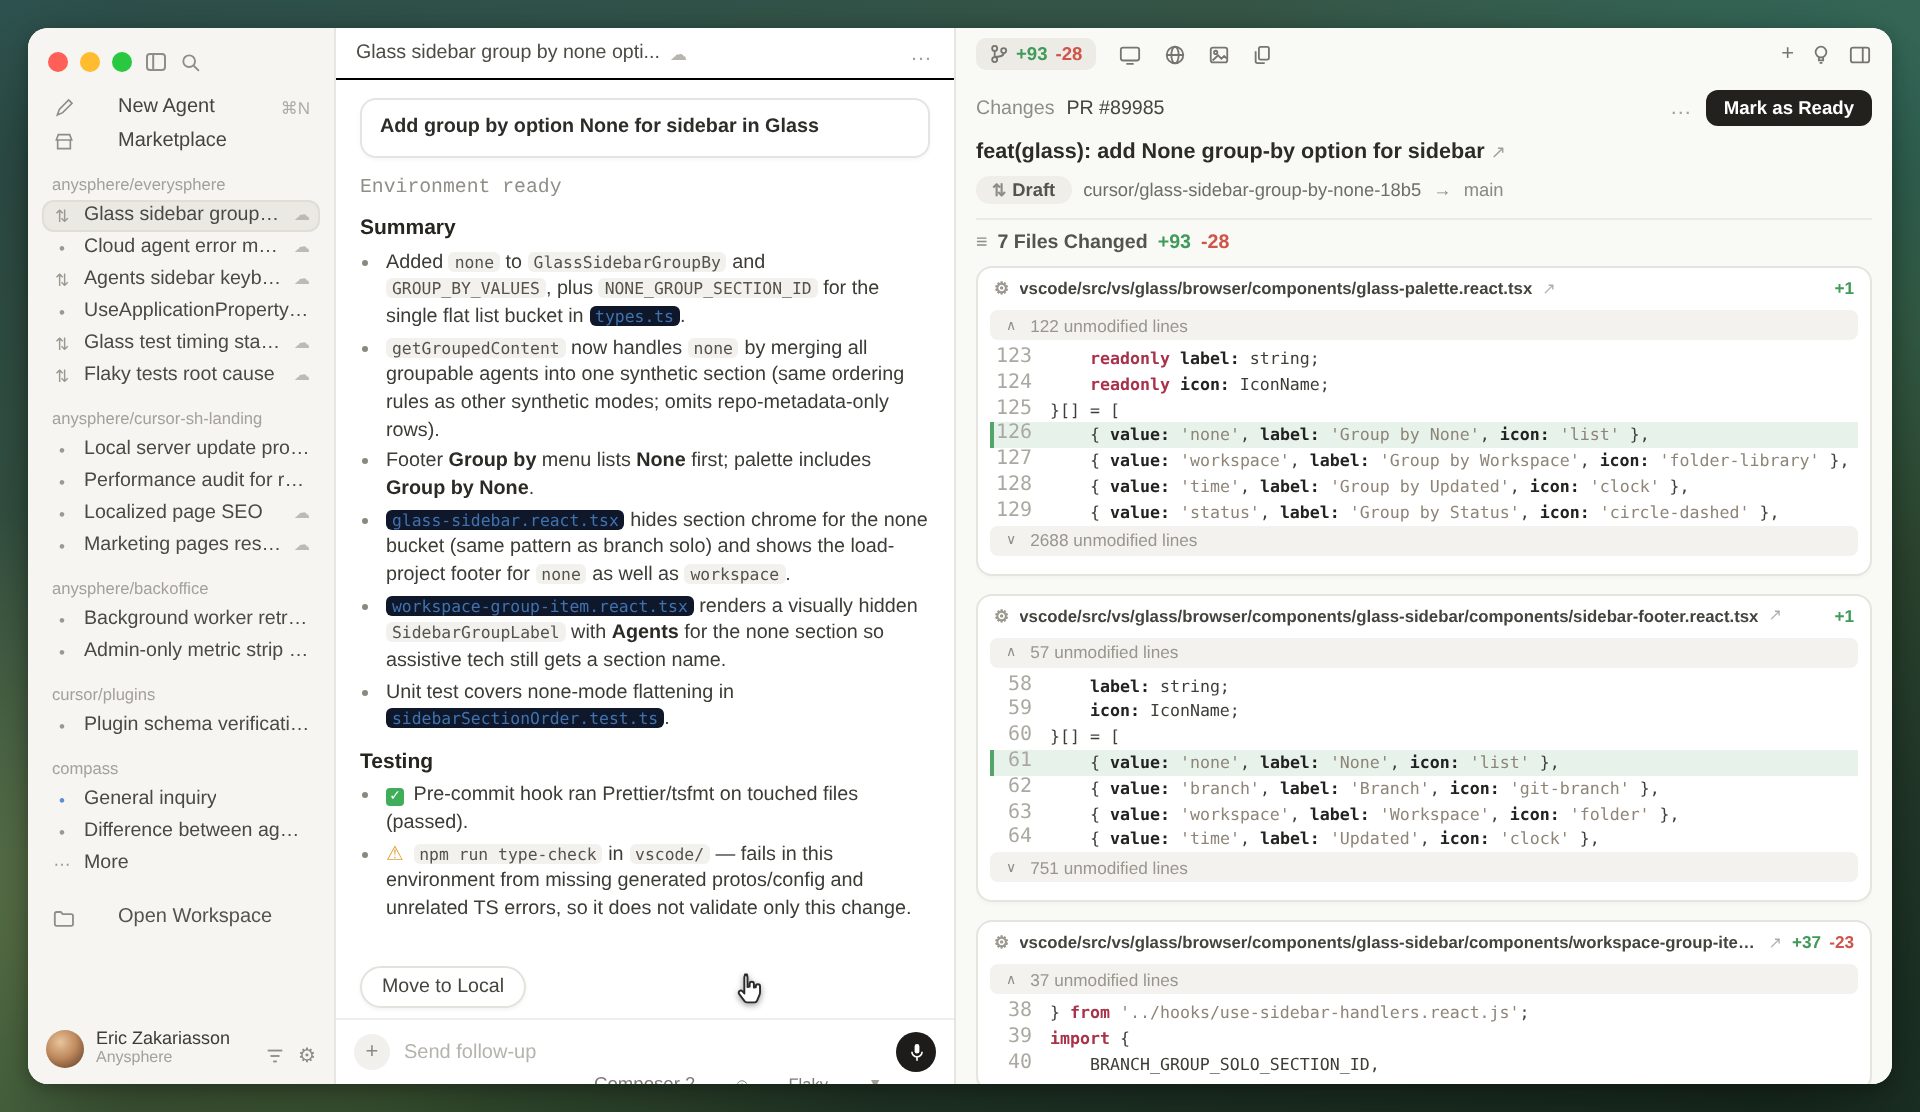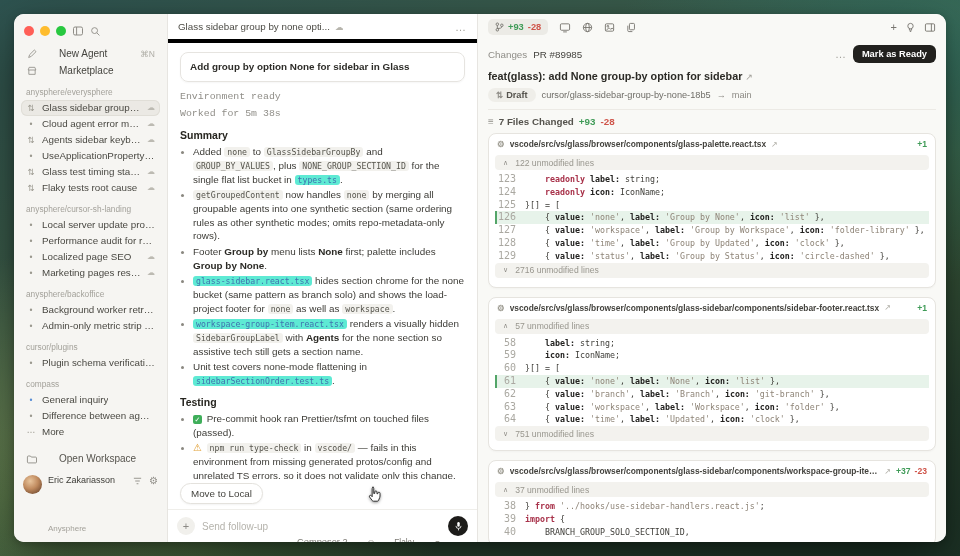--- a/index.html
+++ b/index.html
@@ -27,45 +27,45 @@
   .kbd{margin-left:auto;color:#aeaca5;font-size:8.5px;}
   .sb-label{font-size:8.3px;color:#a3a19a;padding:8px 5px 3px;}
   .sb-item{display:flex;align-items:center;gap:6px;padding:2px 5px;font-size:9.8px;color:#4a4943;
     border-radius:6px;line-height:12px;}
   .sb-item.sel{background:#ebe9e4;box-shadow:inset 0 0 0 1px #e0ded7;}
   .sb-ic{width:10px;flex:none;text-align:center;color:#9b998f;font-size:8.5px;}
   .sb-ic.blue{color:#5a8fd6;}
   .sb-item-label{white-space:nowrap;overflow:hidden;text-overflow:ellipsis;}
   .cloud{margin-left:auto;color:#bcbab2;font-size:8px;flex:none;}
   .open-ws{margin-top:10px;color:#55534d;}
-  .sb-footer{margin-top:auto;display:flex;align-items:flex-start;gap:6px;padding:3px 2px 1px;}
+  .sb-footer{margin-top:auto;display:flex;align-items:flex-end;gap:6px;padding:3px 2px 1px;}
   .avatar{width:19px;height:19px;border-radius:50%;flex:none;
     background:radial-gradient(circle at 38% 32%, #e8c49c 0%, #c08a5e 45%, #7d5437 80%, #5d3e29 100%);}
   .sbf-name{font-size:9px;color:#3d3c37;line-height:10px;}
-  .sbf-org{font-size:8px;color:#a3a19a;line-height:10px;margin-top:39px;}
+  .sbf-org{font-size:8px;color:#a3a19a;line-height:10px;}
   .sbf-icons{margin-left:auto;display:flex;gap:6px;color:#8f8d87;align-items:center;font-size:10px;}
 
   
   .mid{width:310px;flex:none;background:#fff;border-right:1px solid #e7e5e1;display:flex;flex-direction:column;box-sizing:border-box;position:relative;}
-  .mid-head{height:25px;flex:none;display:flex;align-items:center;gap:5px;padding:0 10px;border-bottom:4px solid #000000;}
+  .mid-head{height:25px;flex:none;display:flex;align-items:center;gap:5px;padding:0 10px;border-bottom:1px solid #000000;}
   .mid-title{font-size:9.8px;color:#4c4b45;max-width:200px;white-space:nowrap;overflow:hidden;}
   .cloud-sm{color:#b7b5ad;font-size:8.5px;}
   .more{margin-left:auto;color:#a3a19a;font-size:11px;letter-spacing:1px;}
   .mid-body{flex:1;overflow:hidden;padding:9px 12px 0;font-size:9.9px;color:#3c3b36;line-height:1.38;}
   .prompt-card{border:1px solid #e6e4e0;border-radius:8px;padding:7px 9px;font-weight:700;color:#2d2c28;
     box-shadow:0 1px 2px rgba(0,0,0,.04);margin-bottom:8px;}
   .status{color:#908e88;margin:2px 0 4px;font-family:Liberation Mono, monospace;}
   .mid-body h3{font-size:10.5px;margin:7px 0 3px;color:#26251f;}
   .mid-body ul{margin:0 0 4px;padding-left:13px;}
   .mid-body li{margin:2px 0;color:#3c3b36;}
   .mid-body li::marker{color:#8a8880;font-size:9px;}
   .seg-b{font-weight:700;color:#2b2a25;}
   .seg-c,.seg-cb{font-family:"DejaVu Sans Mono",monospace;font-size:8.2px;background:#f2f1ed;color:#55544c;
     padding:0 3px;border-radius:3px;}
-  .seg-cb{color:#3f72ae;background:#5eead4;}
+  .seg-cb{color:#3f72ae;background:#0f172a;}
   .seg-ok{display:inline-block;background:#3fae5a;color:#fff;font-size:7px;line-height:9px;width:9px;height:9px;
     text-align:center;border-radius:2px;margin-right:2px;}
   .seg-warn{color:#e2a33c;margin-right:2px;}
   .move-row{flex:none;padding:4px 12px 5px;}
   .move-local{border:1px solid #e4e2dd;border-radius:999px;padding:4px 10px;font-size:9.8px;color:#45443f;
     background:#fff;box-shadow:0 1px 2px rgba(0,0,0,.05);font-family:inherit;}
   .composer{flex:none;height:32px;border-top:1px solid #efeeea;display:flex;align-items:center;gap:7px;padding:0 9px;}
   .plus-btn{width:18px;height:18px;border-radius:50%;background:#f1f0ec;color:#8b8984;display:flex;
     align-items:center;justify-content:center;font-size:11px;flex:none;}
   .placeholder{color:#b5b3ac;font-size:10px;}
@@ -274,21 +274,20 @@
   <section class="mid">
     <div class="mid-head">
       <span class="mid-title">Glass sidebar group by none opti...</span>
       <span class="cloud-sm">☁</span>
       <span class="more">…</span>
     </div>
 
     <div class="mid-body">
       <div class="prompt-card">Add group by option None for sidebar in Glass</div>
       <div class="status">Environment ready</div>
-      <div class="status">Worked for 5m 38s</div>
       <h3>Summary</h3>
       <ul id="summary-list">
           <li><span class="seg-p">Added </span><span class="seg-c">none</span><span class="seg-p"> to </span><span class="seg-c">GlassSidebarGroupBy</span><span class="seg-p"> and </span><span class="seg-c">GROUP_BY_VALUES</span><span class="seg-p">, plus </span><span class="seg-c">NONE_GROUP_SECTION_ID</span><span class="seg-p"> for the single flat list bucket in </span><span class="seg-cb">types.ts</span><span class="seg-p">.</span></li>
           <li><span class="seg-c">getGroupedContent</span><span class="seg-p"> now handles </span><span class="seg-c">none</span><span class="seg-p"> by merging all groupable agents into one synthetic section (same ordering rules as other synthetic modes; omits repo-metadata-only rows).</span></li>
           <li><span class="seg-p">Footer </span><span class="seg-b">Group by</span><span class="seg-p"> menu lists </span><span class="seg-b">None</span><span class="seg-p"> first; palette includes </span><span class="seg-b">Group by None</span><span class="seg-p">.</span></li>
           <li><span class="seg-cb">glass-sidebar.react.tsx</span><span class="seg-p"> hides section chrome for the none bucket (same pattern as branch solo) and shows the load-project footer for </span><span class="seg-c">none</span><span class="seg-p"> as well as </span><span class="seg-c">workspace</span><span class="seg-p">.</span></li>
           <li><span class="seg-cb">workspace-group-item.react.tsx</span><span class="seg-p"> renders a visually hidden </span><span class="seg-c">SidebarGroupLabel</span><span class="seg-p"> with </span><span class="seg-b">Agents</span><span class="seg-p"> for the none section so assistive tech still gets a section name.</span></li>
           <li><span class="seg-p">Unit test covers none-mode flattening in </span><span class="seg-cb">sidebarSectionOrder.test.ts</span><span class="seg-p">.</span></li>
         </ul>
       <h3>Testing</h3>
@@ -423,21 +422,21 @@
               </div>
               <div class="code-line"><span class="ln">123</span><span class="code"><span class="tk-p">    </span><span class="tk-k">readonly</span><span class="tk-p"> </span><span class="tk-b">label:</span><span class="tk-p"> string;</span></span></div>
               <div class="code-line"><span class="ln">124</span><span class="code"><span class="tk-p">    </span><span class="tk-k">readonly</span><span class="tk-p"> </span><span class="tk-b">icon:</span><span class="tk-p"> IconName;</span></span></div>
               <div class="code-line"><span class="ln">125</span><span class="code"><span class="tk-p">}[] = [</span></span></div>
               <div class="code-line added"><span class="ln">126</span><span class="code"><span class="tk-p">    { </span><span class="tk-b">value:</span><span class="tk-p"> </span><span class="tk-s">'none'</span><span class="tk-p">, </span><span class="tk-b">label:</span><span class="tk-p"> </span><span class="tk-s">'Group by None'</span><span class="tk-p">, </span><span class="tk-b">icon:</span><span class="tk-p"> </span><span class="tk-s">'list'</span><span class="tk-p"> },</span></span></div>
               <div class="code-line"><span class="ln">127</span><span class="code"><span class="tk-p">    { </span><span class="tk-b">value:</span><span class="tk-p"> </span><span class="tk-s">'workspace'</span><span class="tk-p">, </span><span class="tk-b">label:</span><span class="tk-p"> </span><span class="tk-s">'Group by Workspace'</span><span class="tk-p">, </span><span class="tk-b">icon:</span><span class="tk-p"> </span><span class="tk-s">'folder-library'</span><span class="tk-p"> },</span></span></div>
               <div class="code-line"><span class="ln">128</span><span class="code"><span class="tk-p">    { </span><span class="tk-b">value:</span><span class="tk-p"> </span><span class="tk-s">'time'</span><span class="tk-p">, </span><span class="tk-b">label:</span><span class="tk-p"> </span><span class="tk-s">'Group by Updated'</span><span class="tk-p">, </span><span class="tk-b">icon:</span><span class="tk-p"> </span><span class="tk-s">'clock'</span><span class="tk-p"> },</span></span></div>
               <div class="code-line"><span class="ln">129</span><span class="code"><span class="tk-p">    { </span><span class="tk-b">value:</span><span class="tk-p"> </span><span class="tk-s">'status'</span><span class="tk-p">, </span><span class="tk-b">label:</span><span class="tk-p"> </span><span class="tk-s">'Group by Status'</span><span class="tk-p">, </span><span class="tk-b">icon:</span><span class="tk-p"> </span><span class="tk-s">'circle-dashed'</span><span class="tk-p"> },</span></span></div>
               <div class="fold">
                 <span class="fc">∨</span>
-                <span>2716 unmodified lines</span>
+                <span>2688 unmodified lines</span>
               </div>
             </div>
           </div>
           <div class="file-card">
             <div class="file-head">
               <span class="f-ic">⚙</span>
               <span class="f-path">vscode/src/vs/glass/browser/components/glass-sidebar/components/sidebar-footer.react.tsx</span>
               <span class="f-ext">↗</span>
               <span class="f-stats">
                 <span class="g">+1</span>

